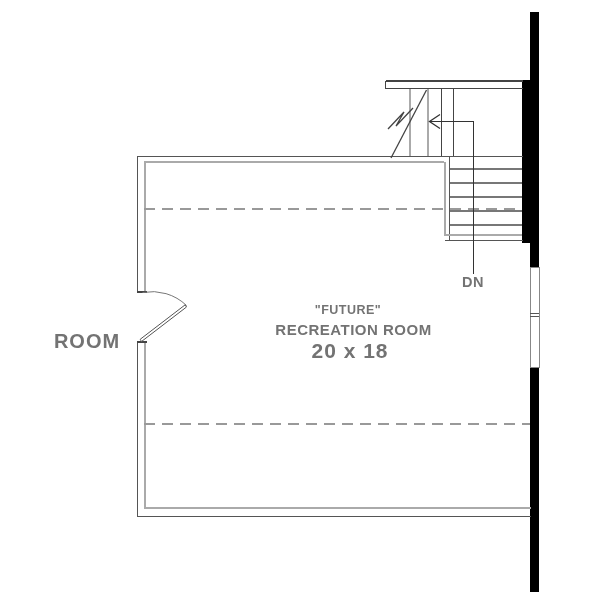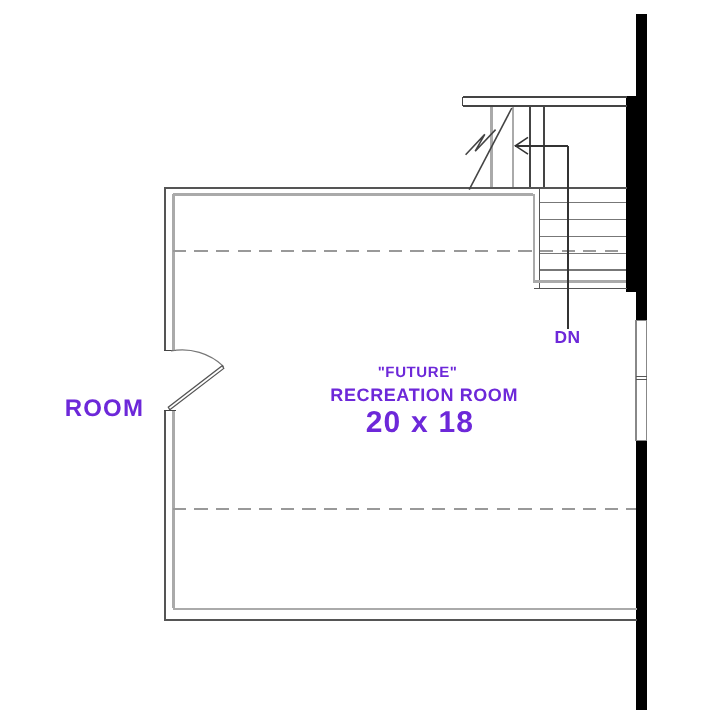--- a/index.html
+++ b/index.html
@@ -2,27 +2,27 @@
 <html><head>
 <meta charset="utf-8">
 <style>
   html,body{margin:0;padding:0;background:#ffffff;}
   #stage{
     position:relative;width:600px;height:600px;background:#ffffff;overflow:hidden;
     font-family:"Liberation Sans", sans-serif;
   }
   #plan-svg{position:absolute;left:0;top:0;width:600px;height:600px;}
   .label{
-    position:absolute;color:#6d28d9;font-weight:bold;line-height:1;
+    position:absolute;color:#737373;font-weight:bold;line-height:1;
     text-align:center;white-space:nowrap;
   }
   #attic-label{left:27px;top:331px;width:120px;font-size:20px;letter-spacing:1px;}
   #future-label{left:248px;top:304px;width:200px;font-size:12.5px;letter-spacing:.5px;}
   #roomname-label{left:246px;top:322px;width:215px;font-size:15px;letter-spacing:.5px;}
-  #roomsize-label{left:250px;top:340px;width:200px;font-size:25px;letter-spacing:1px;}
+  #roomsize-label{left:250px;top:340px;width:200px;font-size:21px;letter-spacing:1px;}
   #dn-label{left:443px;top:275px;width:60px;font-size:14.5px;letter-spacing:.5px;}
 </style>
 </head>
 <body>
 
 <div id="stage">
 
   <svg id="plan-svg" viewBox="0 0 600 600" xmlns="http://www.w3.org/2000/svg">
 
     <g shape-rendering="crispEdges">

